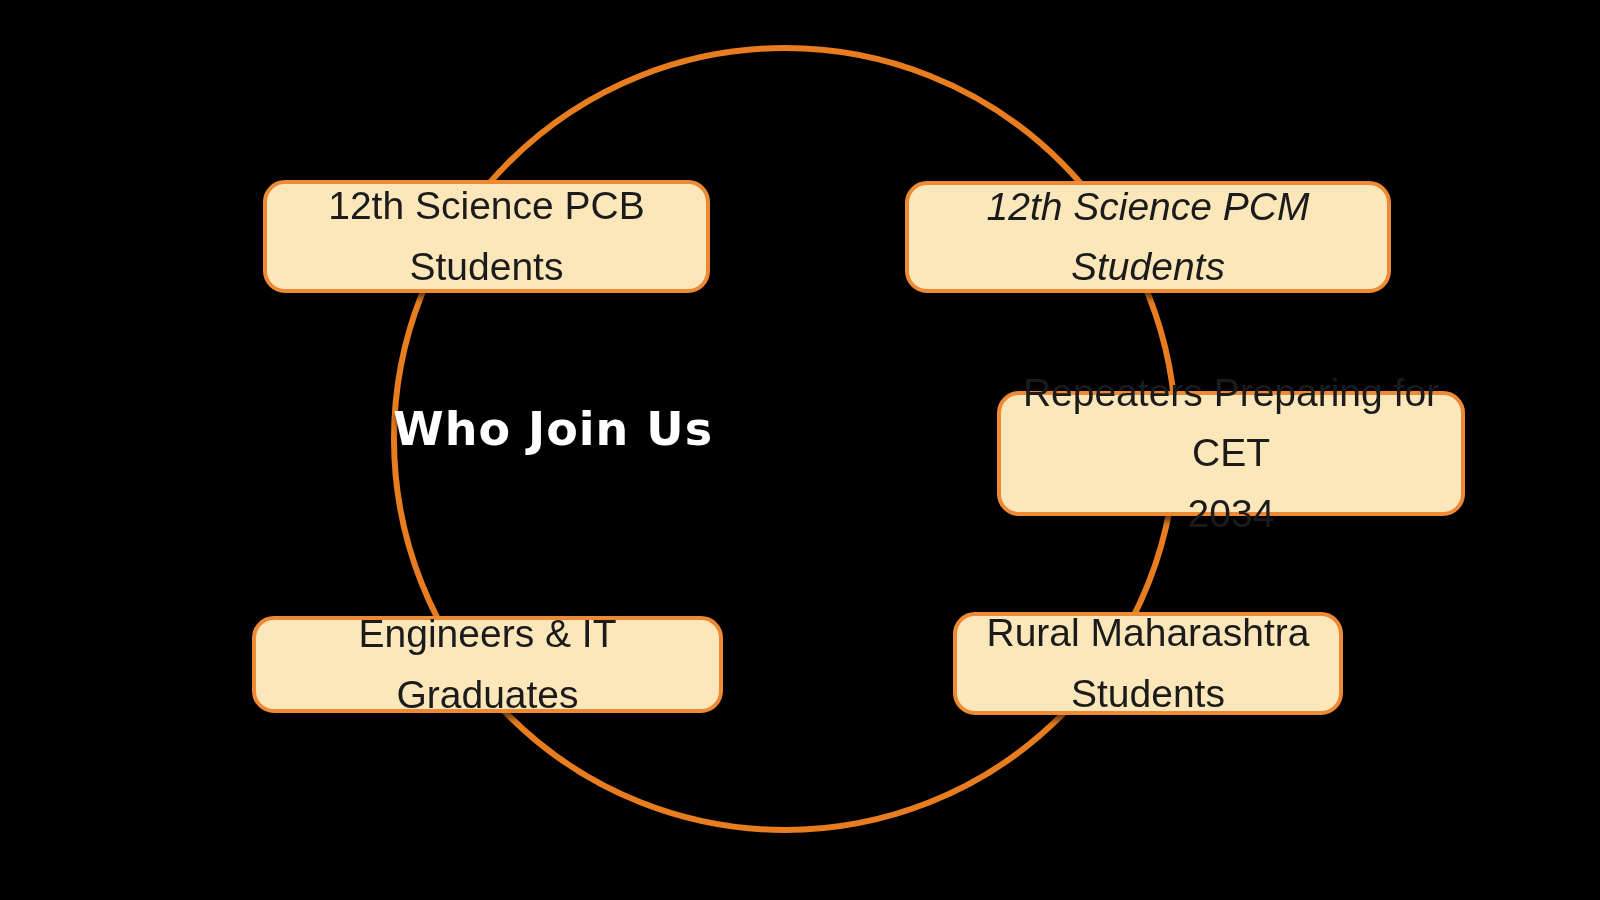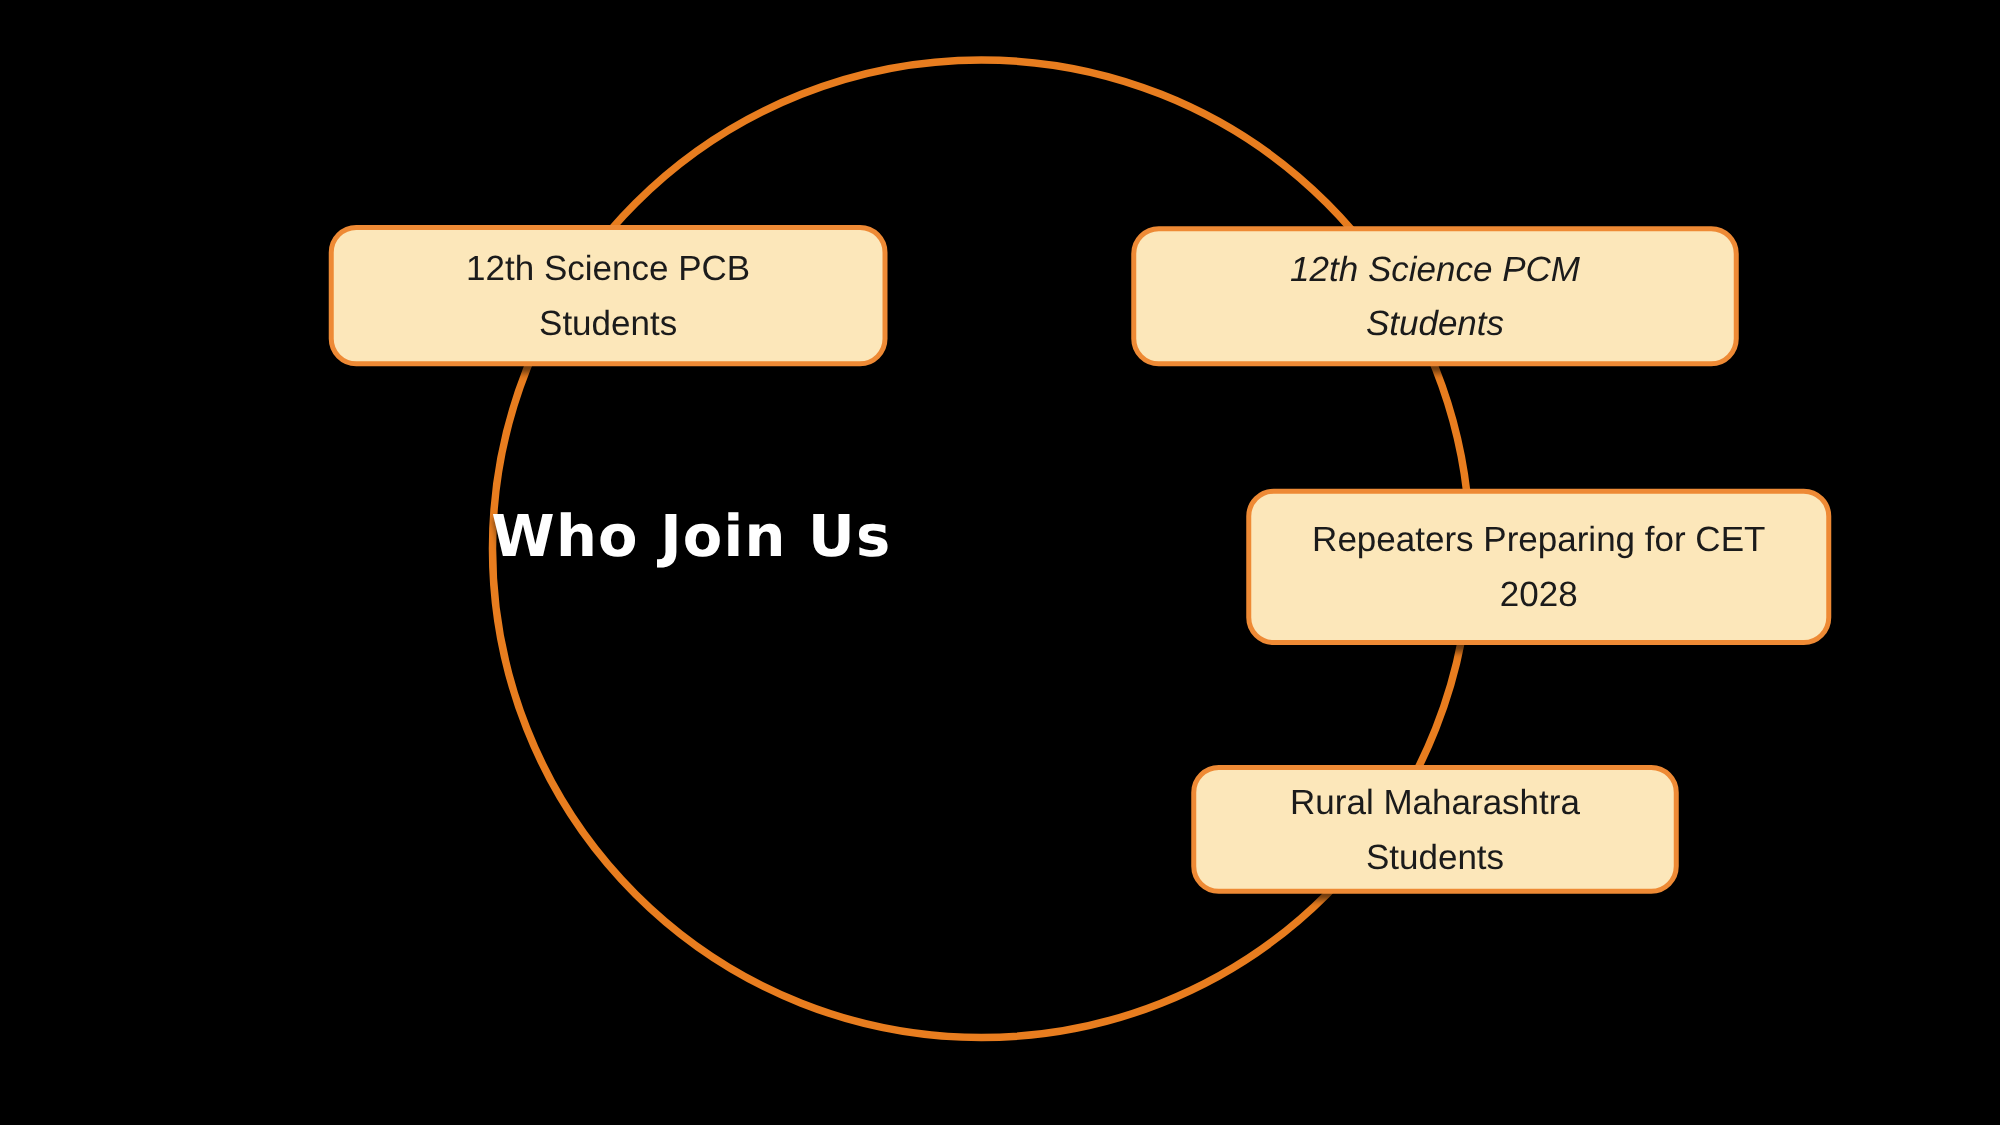--- a/index.html
+++ b/index.html
@@ -58,21 +58,21 @@
     display: flex;
     align-items: center;
     justify-content: center;
     text-align: center;
     z-index: 2;
     box-shadow: 2px 5px 6px rgba(0,0,0,0.55);
   }
 
   .node-label {
     white-space: pre-line;
-    font-size: 28px;
+    font-size: 39px;
     line-height: 1.55;
     color: var(--node-text, #1B1B1B);
     padding: 0 14px;
   }
 
   .node-pcb       { left: 263px; top: 180px; width: 447px; height: 113px; }
   .node-pcm       { left: 905px; top: 181px; width: 486px; height: 112px; font-style: italic; }
   .node-govt      { left: 186px; top: 392px; width: 437px; height: 122px; }
   .node-repeaters { left: 997px; top: 391px; width: 468px; height: 125px; }
   .node-engineers { left: 252px; top: 616px; width: 471px; height:  97px; }
@@ -93,22 +93,25 @@
   </div>
 
   <div class="node node-pcm">
     <span class="node-label">12th Science PCM
 Students</span>
   </div>
 
 
   <div class="node node-repeaters">
     <span class="node-label">Repeaters Preparing for CET
-2028</span>
+2034</span>
   </div>
 
+  <div class="node node-engineers">
+    <span class="node-label">Engineers &amp; IT Graduates</span>
+  </div>
 
   <div class="node node-rural">
     <span class="node-label">Rural Maharashtra
 Students</span>
   </div>
 
 </div>
 
 </body></html>

